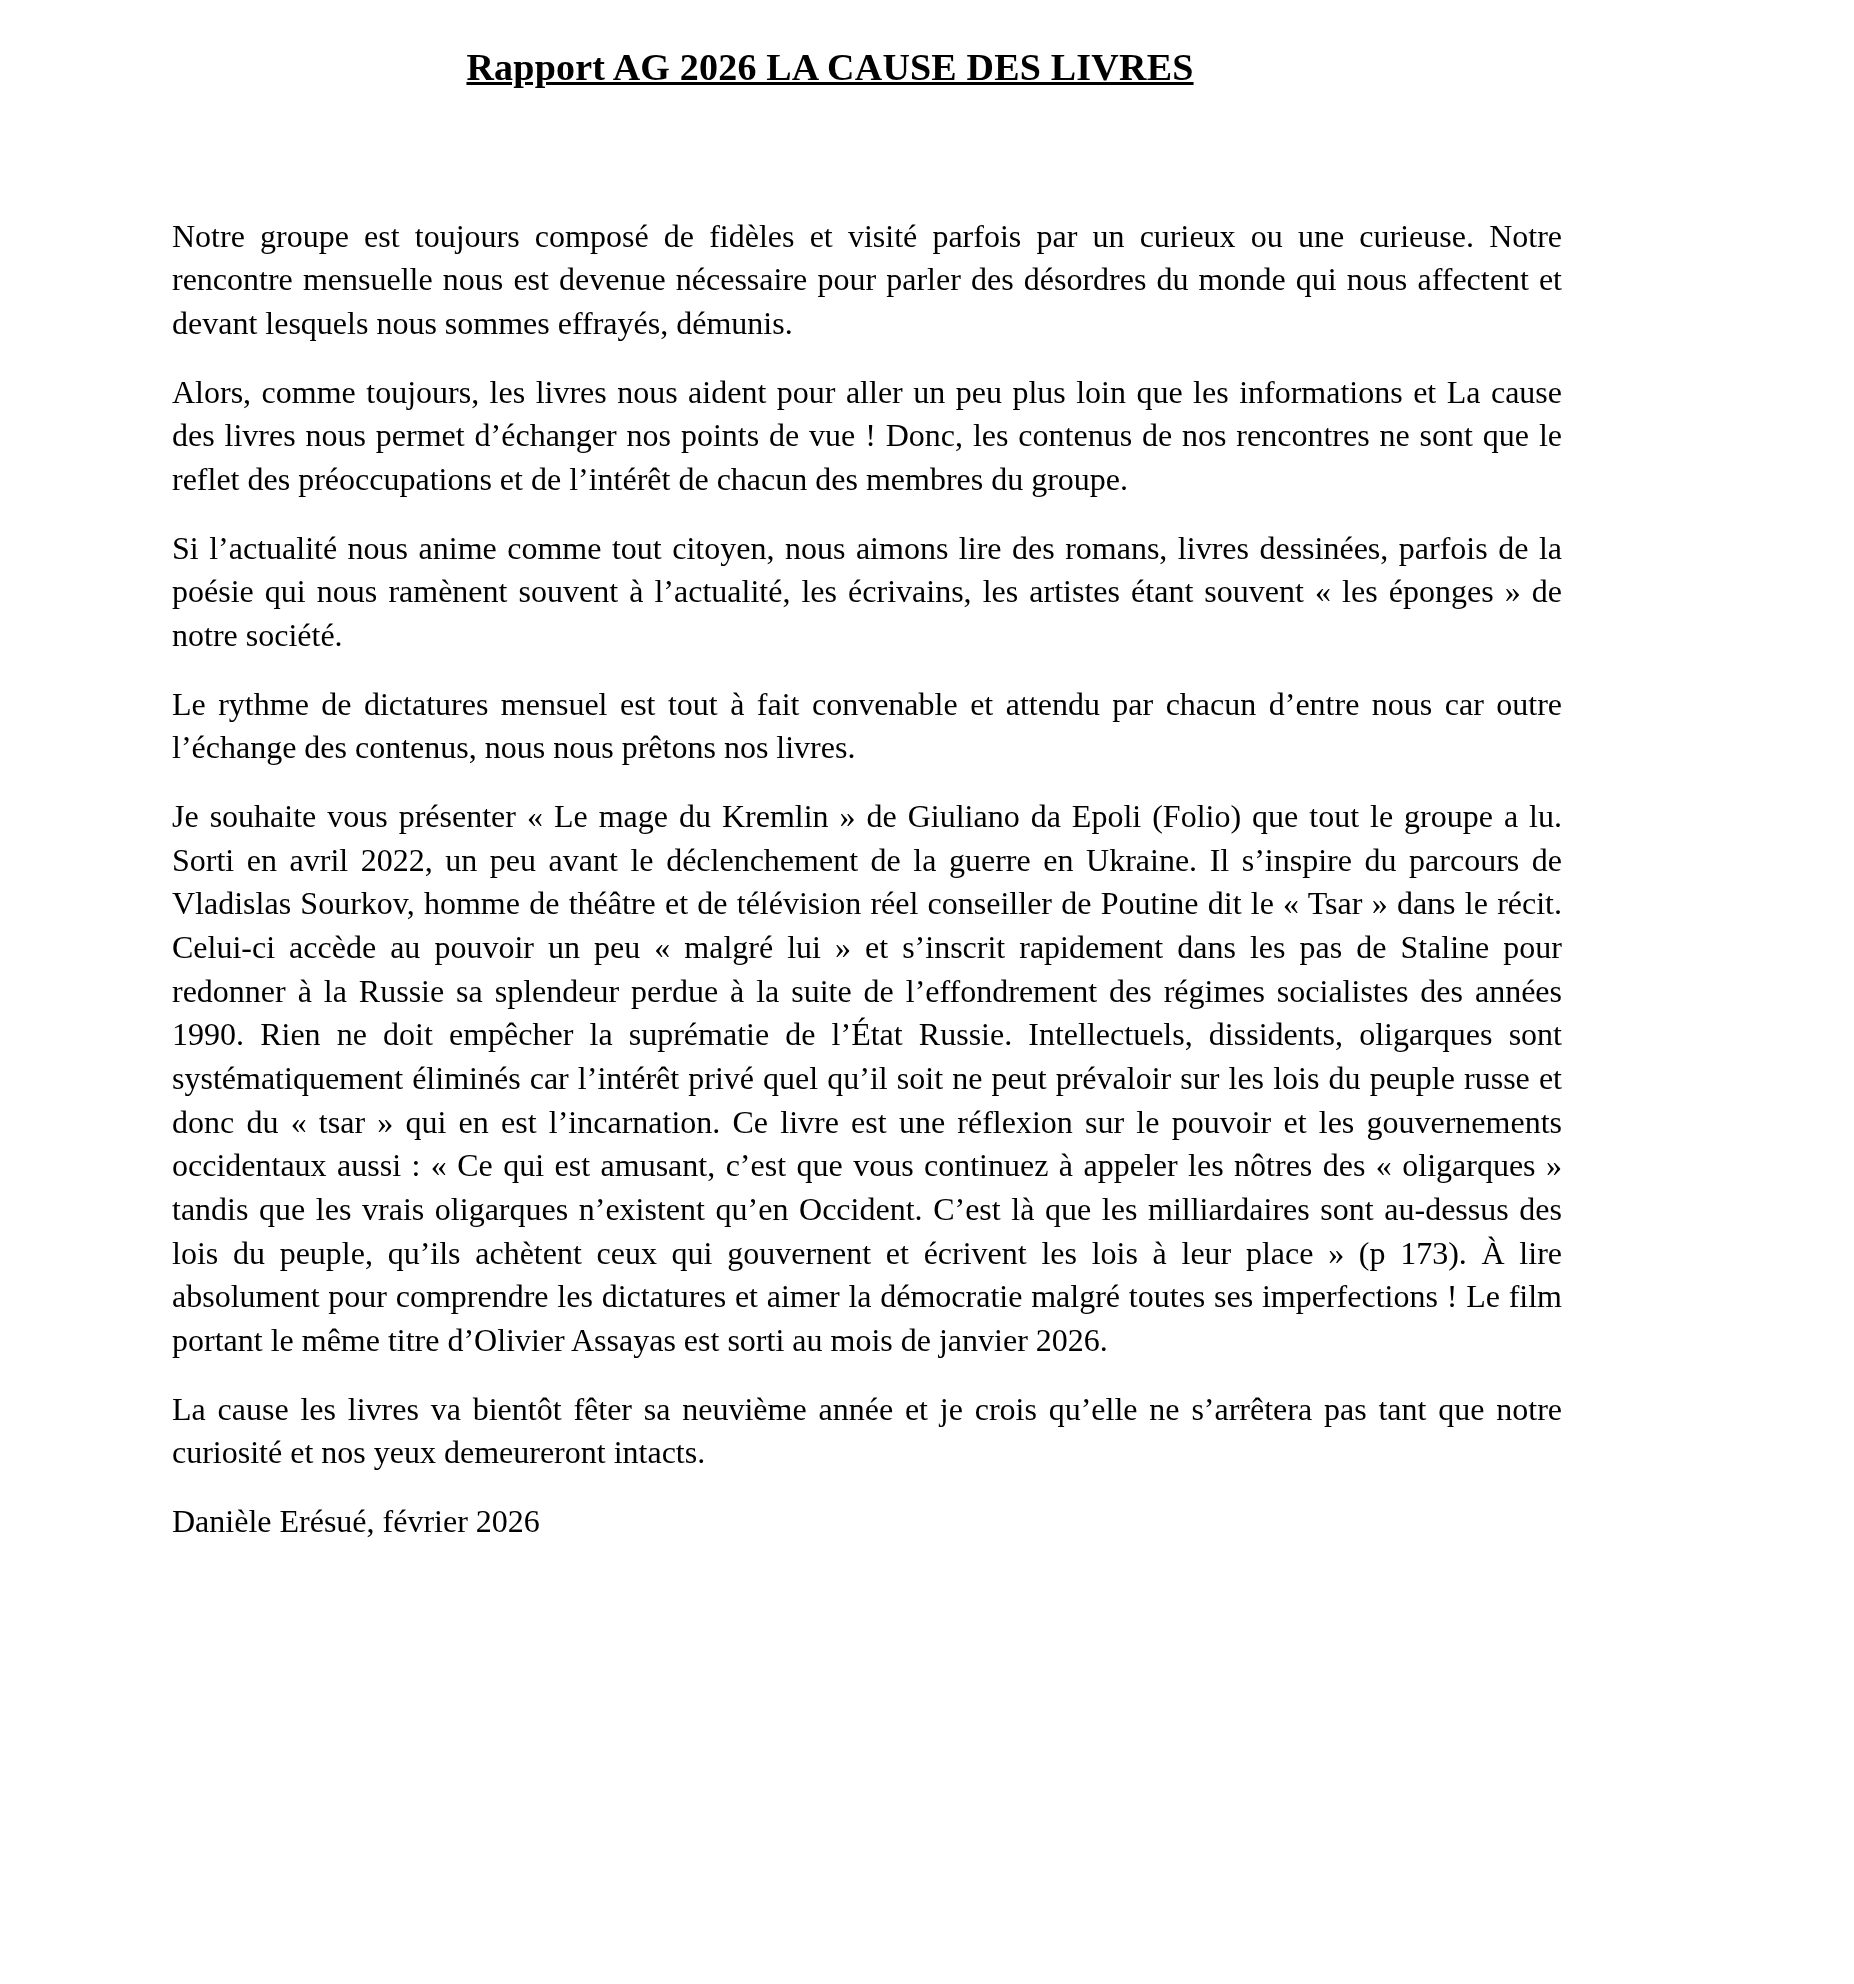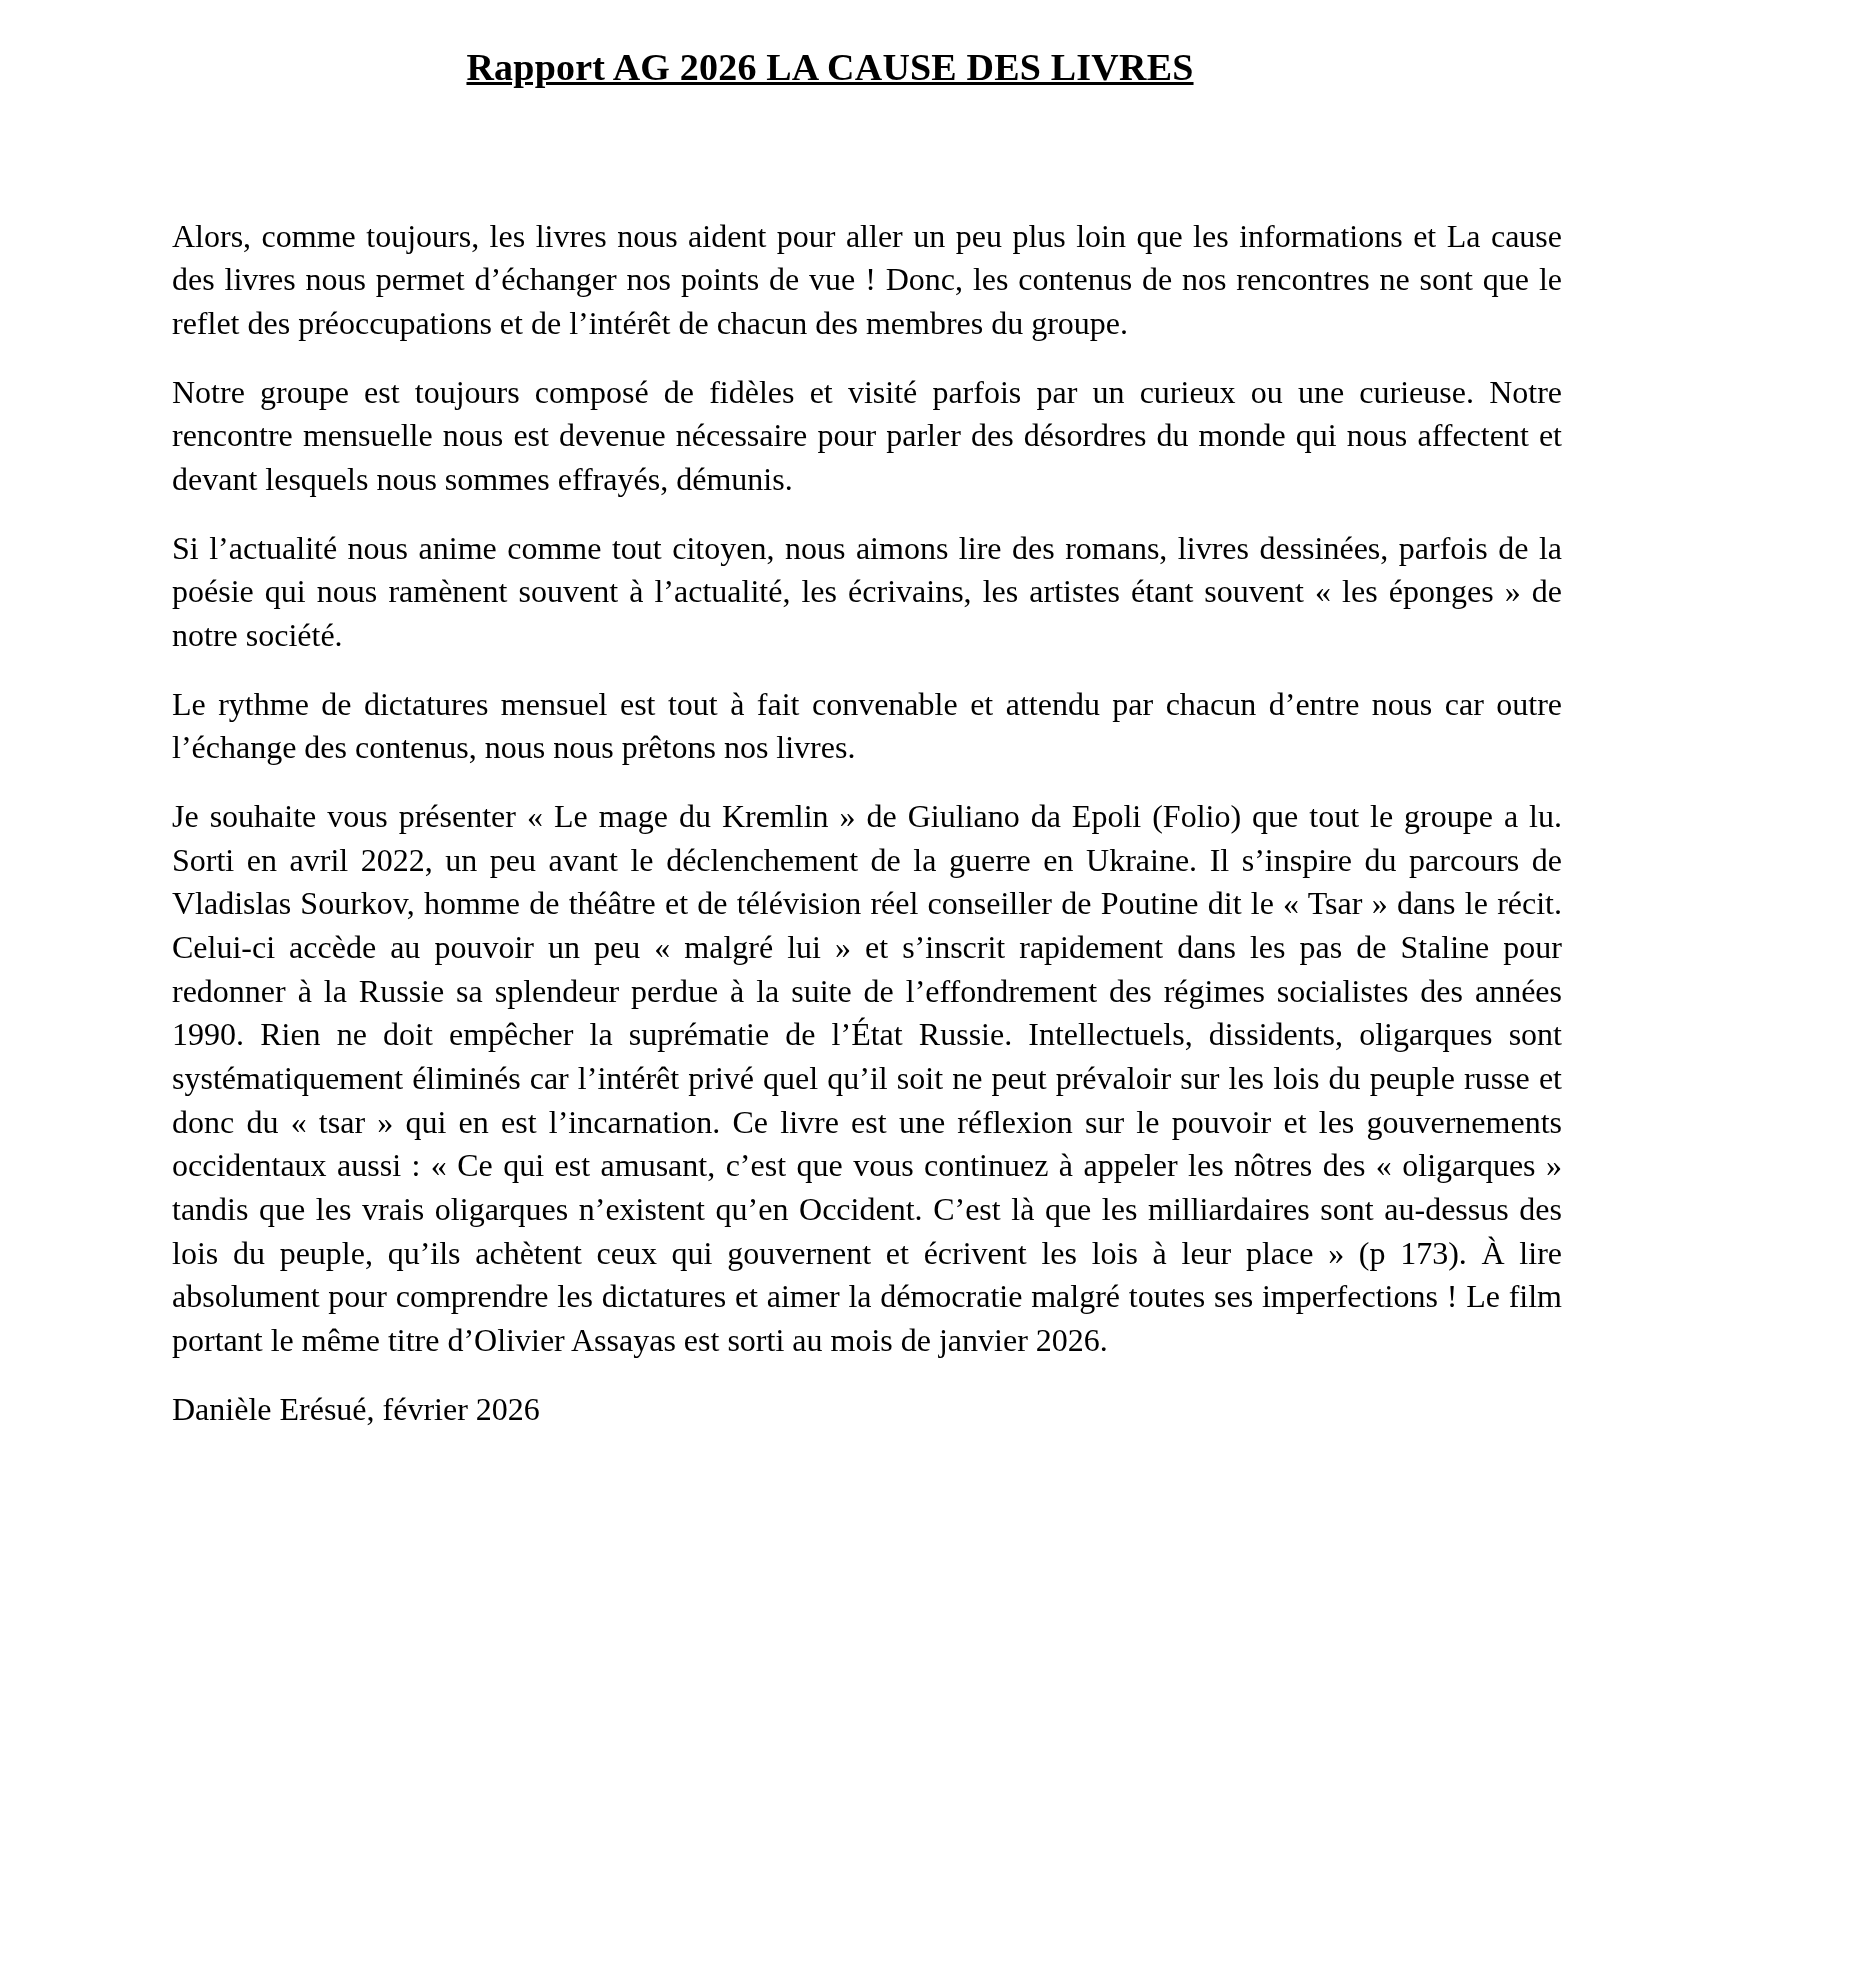--- a/index.html
+++ b/index.html
@@ -48,22 +48,23 @@
   }
 </style>
 </head>
 <body>
 
 <div class="page">
 
   <h1 class="doc-title">Rapport AG 2026 LA CAUSE DES LIVRES</h1>
 
   <div class="body-text">
+    <p class="para">Notre groupe est toujours composé de fidèles et visité parfois par un curieux ou une curieuse. Notre rencontre mensuelle nous est devenue nécessaire pour parler des désordres du monde qui nous affectent et devant lesquels nous sommes effrayés, démunis.</p>
     <p class="para">Alors, comme toujours, les livres nous aident pour aller un peu plus loin que les informations et La cause des livres nous permet d’échanger nos points de vue !  Donc, les contenus de nos rencontres ne sont que le reflet des préoccupations et de l’intérêt de chacun des membres du groupe.</p>
-    <p class="para">Notre groupe est toujours composé de fidèles et visité parfois par un curieux ou une curieuse. Notre rencontre mensuelle nous est devenue nécessaire pour parler des désordres du monde qui nous affectent et devant lesquels nous sommes effrayés, démunis.</p>
     <p class="para">Si l’actualité nous anime comme tout citoyen, nous aimons lire des romans, livres dessinées, parfois de la poésie qui nous ramènent souvent à l’actualité, les écrivains, les artistes étant souvent « les éponges » de notre société.</p>
     <p class="para">Le rythme de dictatures mensuel est tout à fait convenable et attendu par chacun d’entre nous car outre l’échange des contenus, nous nous prêtons nos livres.</p>
     <p class="para">Je souhaite vous présenter « Le mage du Kremlin » de Giuliano da Epoli (Folio) que tout le groupe a lu. Sorti en avril 2022, un peu avant le déclenchement de la guerre en Ukraine. Il s’inspire du parcours de Vladislas Sourkov, homme de théâtre et de télévision réel conseiller de Poutine dit le « Tsar » dans le récit. Celui-ci accède au pouvoir un peu « malgré lui » et s’inscrit rapidement dans les pas de Staline pour redonner à la Russie sa splendeur perdue à la suite de l’effondrement des régimes socialistes des années 1990. Rien ne doit empêcher la suprématie de l’État Russie. Intellectuels, dissidents, oligarques sont systématiquement éliminés car l’intérêt privé quel qu’il soit ne peut prévaloir sur les lois du peuple russe et donc du « tsar » qui en est l’incarnation. Ce livre est une réflexion sur le pouvoir et les gouvernements occidentaux aussi : « Ce qui est amusant, c’est que vous continuez à appeler les nôtres des « oligarques » tandis que les vrais oligarques n’existent qu’en Occident. C’est là que les milliardaires sont au-dessus des lois du peuple, qu’ils achètent ceux qui gouvernent et écrivent les lois à leur place » (p 173). À lire absolument pour comprendre les dictatures et aimer la démocratie malgré toutes ses imperfections ! Le film portant le même titre d’Olivier Assayas est sorti au mois de janvier 2026.</p>
+    <p class="para">La cause les livres va bientôt fêter sa neuvième année et je crois qu’elle ne s’arrêtera pas tant que notre curiosité et nos yeux demeureront intacts.</p>
     <p class="para no-justify">Danièle Erésué, février 2026</p>
   </div>
 
 </div>
 
 
 </body></html>

